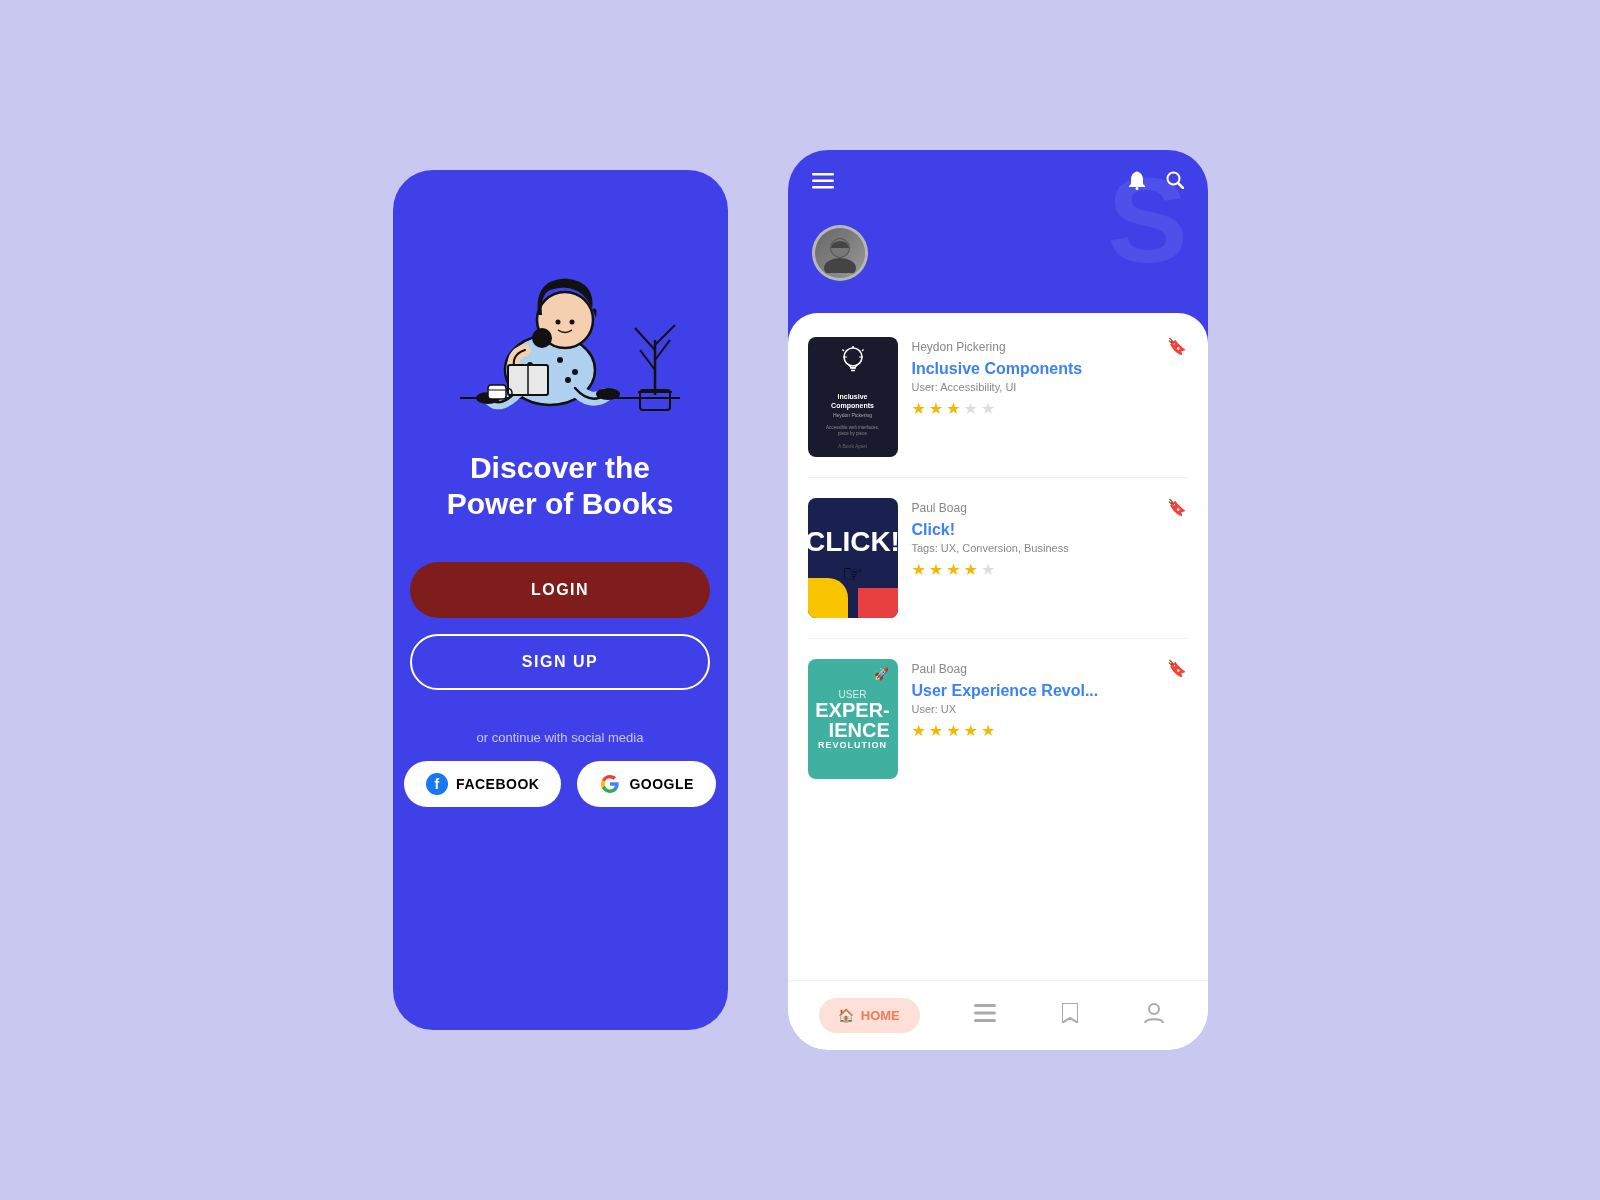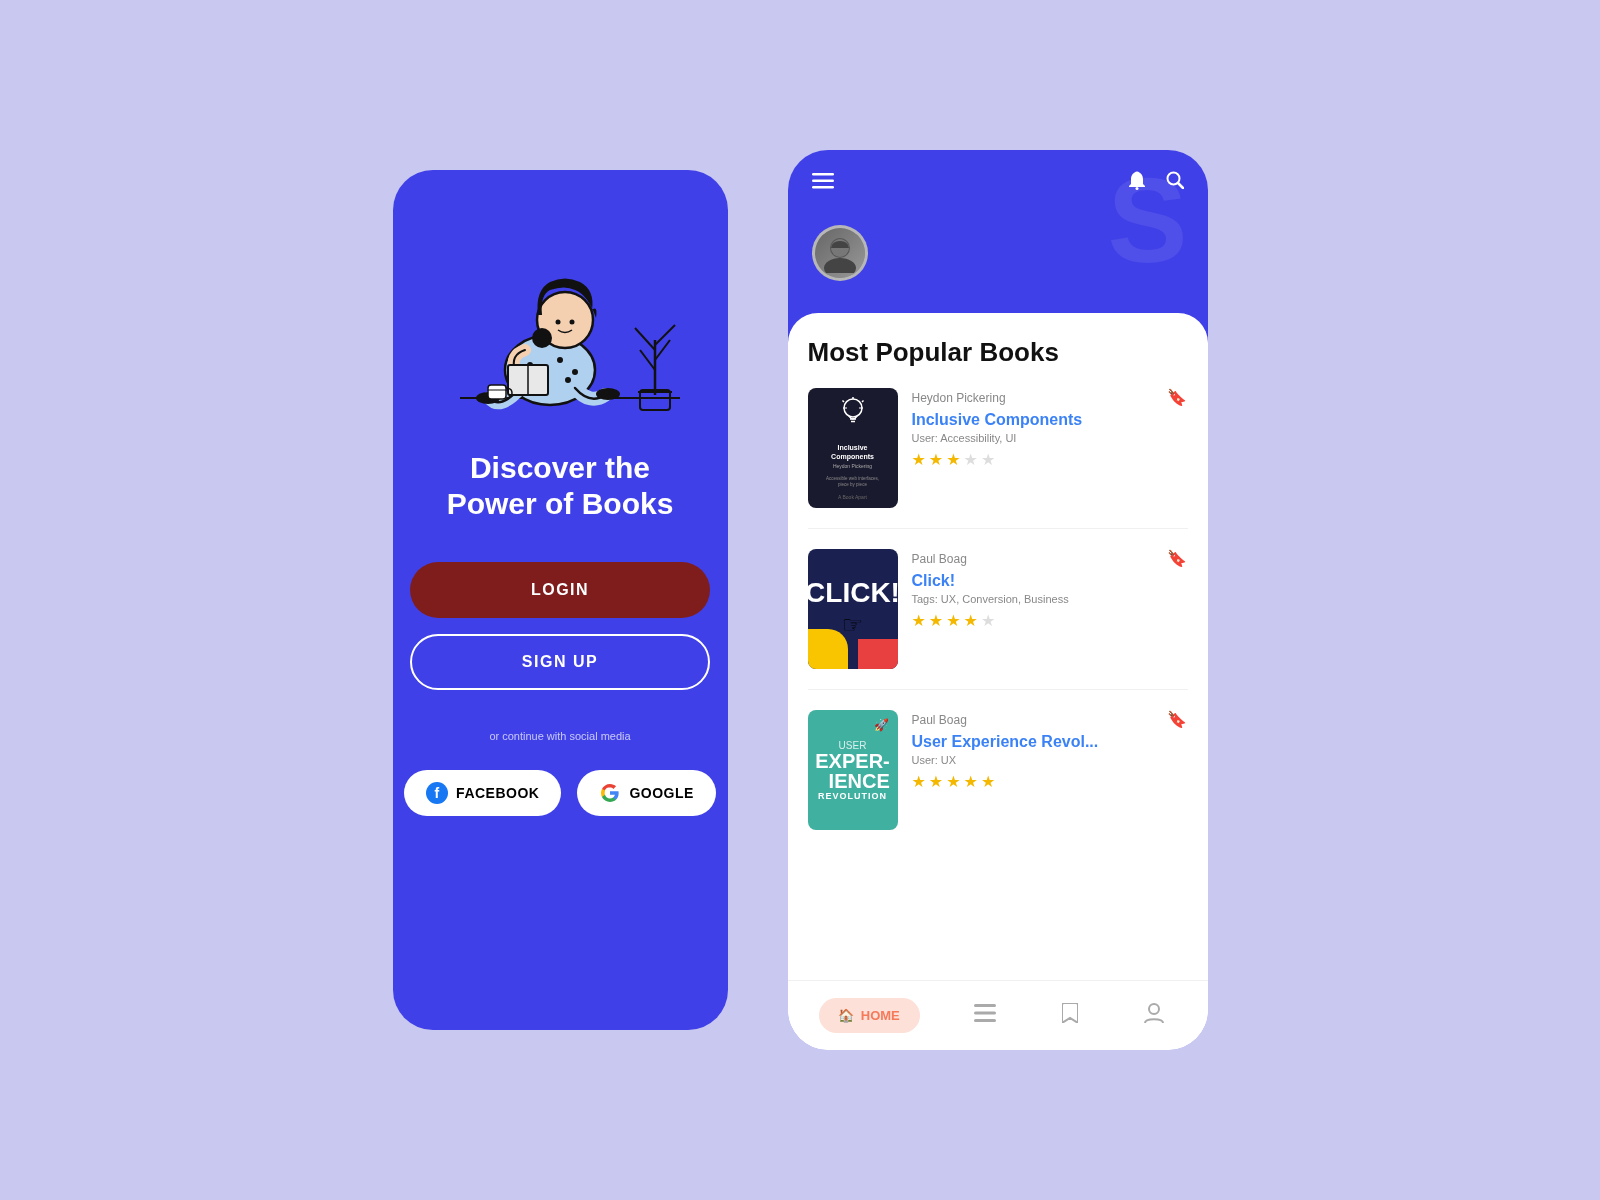--- a/index.html
+++ b/index.html
@@ -66,22 +66,22 @@
       color: white;
       font-size: 16px;
       font-weight: 700;
       letter-spacing: 1.5px;
       cursor: pointer;
       margin-bottom: 40px;
     }
 
     .social-label {
       color: rgba(255,255,255,0.7);
-      font-size: 11px;
-      margin-bottom: 28px;
+      font-size: 13px;
+      margin-bottom: 16px;
     }
 
     .social-buttons {
       display: flex;
       gap: 16px;
     }
 
     .btn-social {
       display: flex;
       align-items: center;
@@ -593,21 +593,20 @@
             <circle cx="20" cy="15" r="9" fill="#777"></circle>
             <path d="M11 15 Q 12 8 20 8 Q 28 8 29 15" fill="#444"></path>
           </svg>
         </div>
       </div>
     </div>
   </div>
 
   <div class="content-area">
     <div class="content-scroll">
-      <div class="section-title">Most Popular Books</div>
 
       <div class="book-item">
         <div class="book-cover book-cover-1">
           <div class="bulb-icon">
             <svg width="28" height="36" viewBox="0 0 28 36">
               <circle cx="14" cy="12" r="9" stroke="white" stroke-width="1.5" fill="none"></circle>
               <path d="M10 20 Q 14 26 18 20" stroke="white" stroke-width="1.5" fill="none"></path>
               <line x1="11" y1="23" x2="17" y2="23" stroke="white" stroke-width="1.5"></line>
               <line x1="12" y1="25.5" x2="16" y2="25.5" stroke="white" stroke-width="1.5"></line>
               <line x1="14" y1="3" x2="14" y2="1" stroke="white" stroke-width="1.5"></line>

